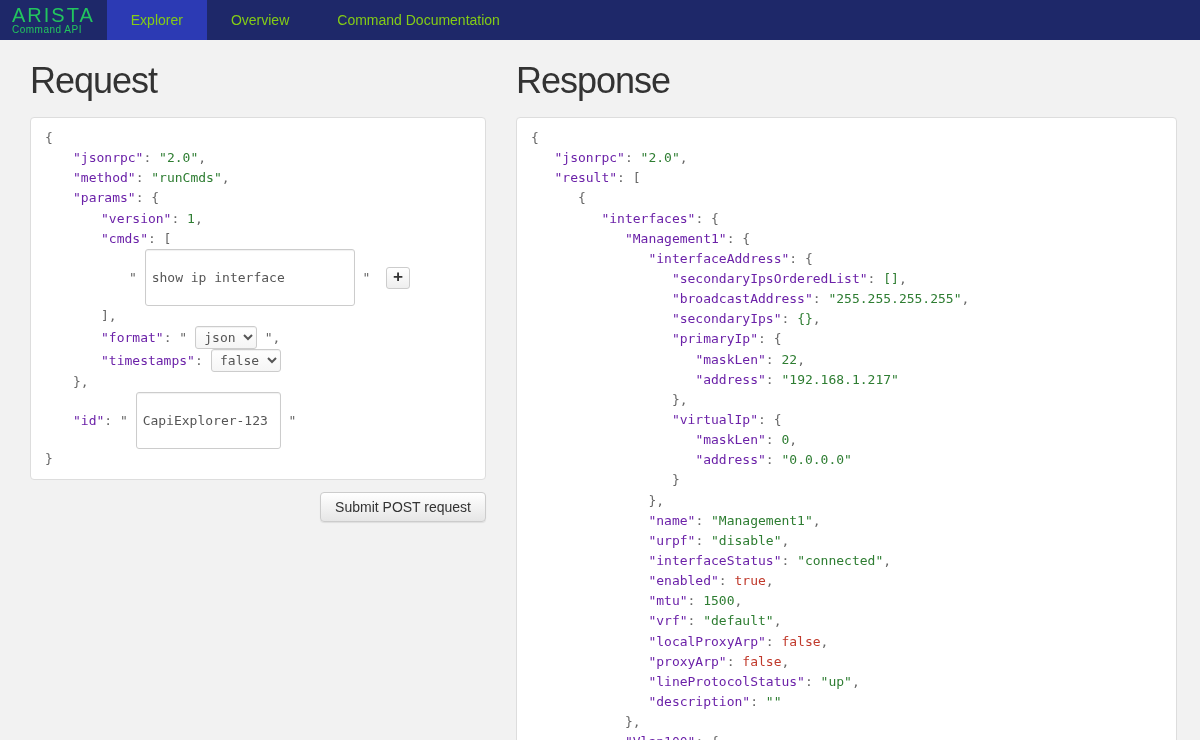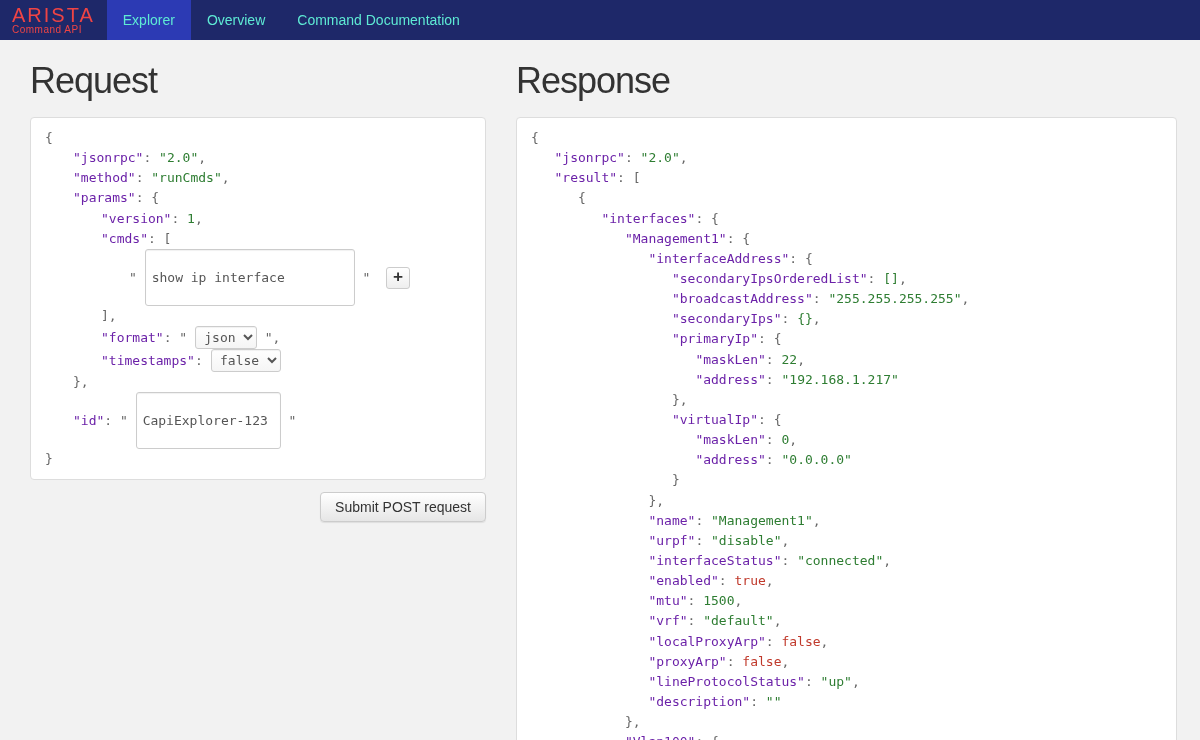--- a/index.html
+++ b/index.html
@@ -10,44 +10,44 @@
     font-size: 14px;
   }
   .navbar {
     background: #1e2869;
     height: 40px;
     display: flex;
     align-items: center;
     padding-left: 10px;
   }
   .brand {
-    color: #ef4444;
+    color: #22c55e;
     font-size: 13px;
     line-height: 1;
     padding: 0 12px 0 2px;
   }
   .brand .logo {
     font-size: 20px;
     letter-spacing: 2px;
     font-weight: 300;
     font-family: Arial, sans-serif;
   }
   .brand .sub {
     font-size: 10px;
     letter-spacing: 0.5px;
   }
   .nav {
     display: flex;
     height: 100%;
   }
   .nav-item {
-    color: #5eead4;
+    color: #84cc16;
     display: flex;
     align-items: center;
-    padding: 0 16px;
+    padding: 0 24px;
     font-size: 14px;
     cursor: pointer;
     height: 100%;
   }
   .nav-item.active {
     background: #2c3ab4;
   }
   .container {
     max-width: 1170px;
     margin: 0 auto;

